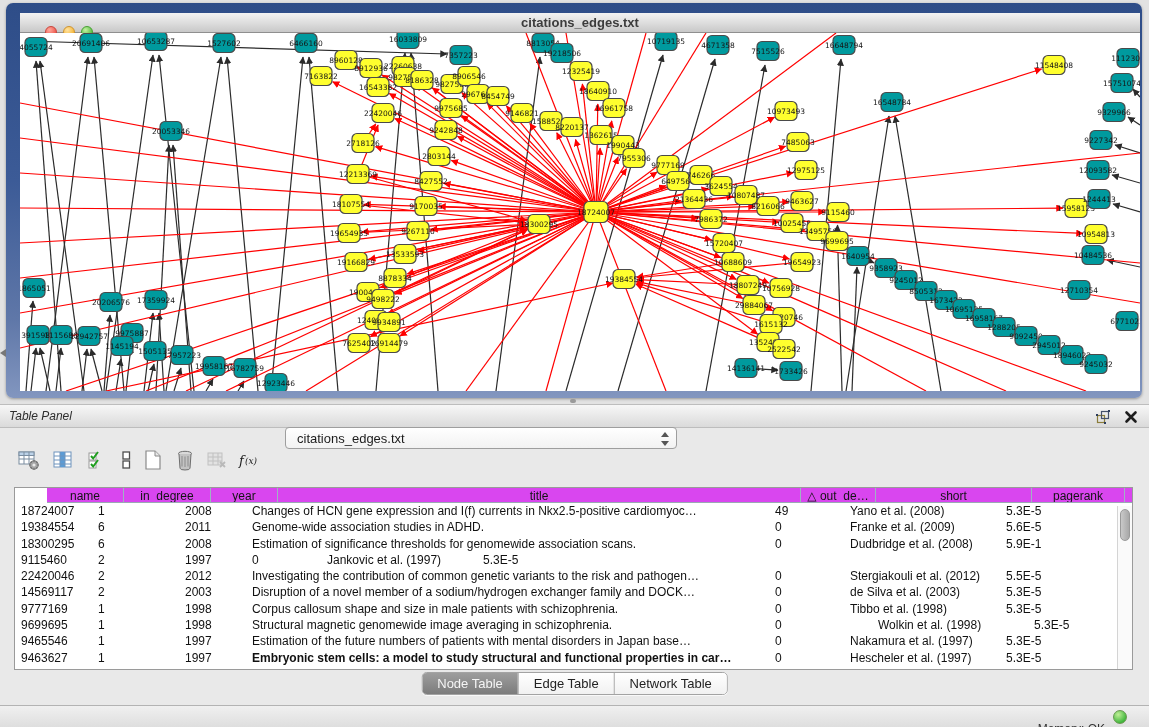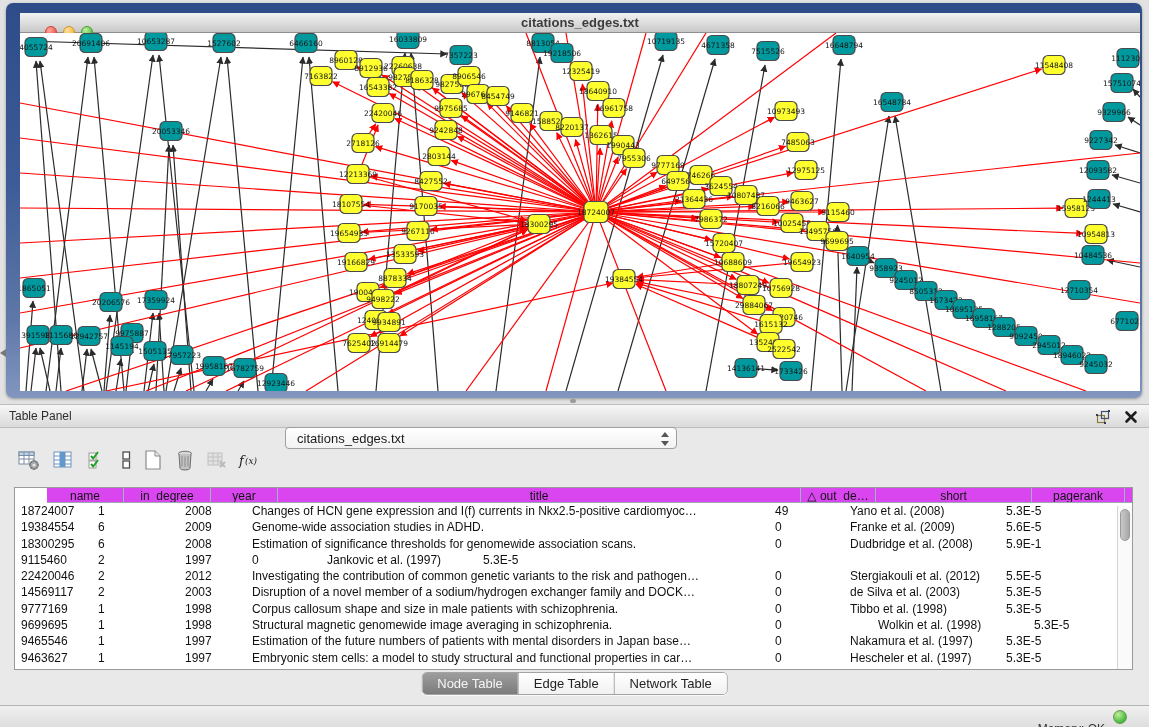--- a/index.html
+++ b/index.html
@@ -27,21 +27,21 @@
   .collapse-arrow { position:absolute; left:0; top:349px; width:0; height:0;
     border-top:4px solid transparent; border-bottom:4px solid transparent; border-right:6px solid #777; }
 
   
   .divider-grip { position:absolute; left:570px; top:399px; width:6px; height:4px;
     border-radius:2px; background:#9a9a9a; }
 
   
   .table-panel { position:absolute; left:0; top:404px; width:1149px; height:301px; background:#e9e9e9; }
   .panel-header { position:absolute; left:0; top:0; width:100%; height:24px;
-    background:linear-gradient(180deg,#f7f7f7,#dadada); border-top:1px solid #bdbdbd; border-bottom:1px solid #bdbdbd; }
+    background:linear-gradient(180deg,#f7f7f7,#dadada); border-top:1px solid #bdbdbd; border-bottom:1px solid #bdbdbd;font-style:italic; }
   .panel-title { position:absolute; left:9px; top:4px; font-size:12px; color:#2e2e2e; }
   .panel-btn { position:absolute; top:4px; width:16px; height:16px; cursor:default; }
   .panel-float { right:38px; }
   .panel-close { right:10px; }
 
   .toolbar { position:absolute; left:0; top:24px; width:100%; height:58px; }
   .tb-btn { position:absolute; top:20px; width:26px; height:26px; background:transparent; border:none; }
   .combo { position:absolute; left:285px; top:23px; width:392px; height:22px; background:linear-gradient(180deg,#ffffff,#f2f2f2);
     border:1px solid #9e9e9e; border-radius:4px; box-shadow:inset 0 1px 0 #fff; }
   .combo-text { position:absolute; left:11px; top:3px; font-size:13px; color:#1c1c1c; }
@@ -850,21 +850,21 @@
           <div class="cell" style="width: 87px;">1</div>
           <div class="cell" style="width: 67px;">2008</div>
           <div class="cell" style="width: 523px;">Changes of HCN gene expression and I(f) currents in Nkx2.5-positive cardiomyoc…</div>
           <div class="cell" style="width: 75px;">49</div>
           <div class="cell" style="width: 156px;">Yano et al. (2008)</div>
           <div class="cell" style="width: 93px;">5.3E-5</div>
         </div>
         <div class="row">
           <div class="cell" style="width: 77px;">19384554</div>
           <div class="cell" style="width: 87px;">6</div>
-          <div class="cell" style="width: 67px;">2009</div>
+          <div class="cell" style="width: 67px;">2011</div>
           <div class="cell" style="width: 523px;">Genome-wide association studies in ADHD.</div>
           <div class="cell" style="width: 75px;">0</div>
           <div class="cell" style="width: 156px;">Franke et al. (2009)</div>
           <div class="cell" style="width: 93px;">5.6E-5</div>
         </div>
         <div class="row">
           <div class="cell" style="width: 77px;">18300295</div>
           <div class="cell" style="width: 87px;">6</div>
           <div class="cell" style="width: 67px;">2008</div>
           <div class="cell" style="width: 523px;">Estimation of significance thresholds for genomewide association scans.</div>
@@ -922,21 +922,21 @@
           <div class="cell" style="width: 67px;">1997</div>
           <div class="cell" style="width: 523px;">Estimation of the future numbers of patients with mental disorders in Japan base…</div>
           <div class="cell" style="width: 75px;">0</div>
           <div class="cell" style="width: 156px;">Nakamura et al. (1997)</div>
           <div class="cell" style="width: 93px;">5.3E-5</div>
         </div>
         <div class="row">
           <div class="cell" style="width: 77px;">9463627</div>
           <div class="cell" style="width: 87px;">1</div>
           <div class="cell" style="width: 67px;">1997</div>
-          <div class="cell" style="width: 523px;">Embryonic stem cells: a model to study structural and functional properties in car…</div>
+          <div class="cell" style="width: 523px; font-weight: bold;">Embryonic stem cells: a model to study structural and functional properties in car…</div>
           <div class="cell" style="width: 75px;">0</div>
           <div class="cell" style="width: 156px;">Hescheler et al. (1997)</div>
           <div class="cell" style="width: 93px;">5.3E-5</div>
         </div>
       </div>
     <div class="vscroll">
       <div class="vthumb"></div>
     </div>
   </div>
 

